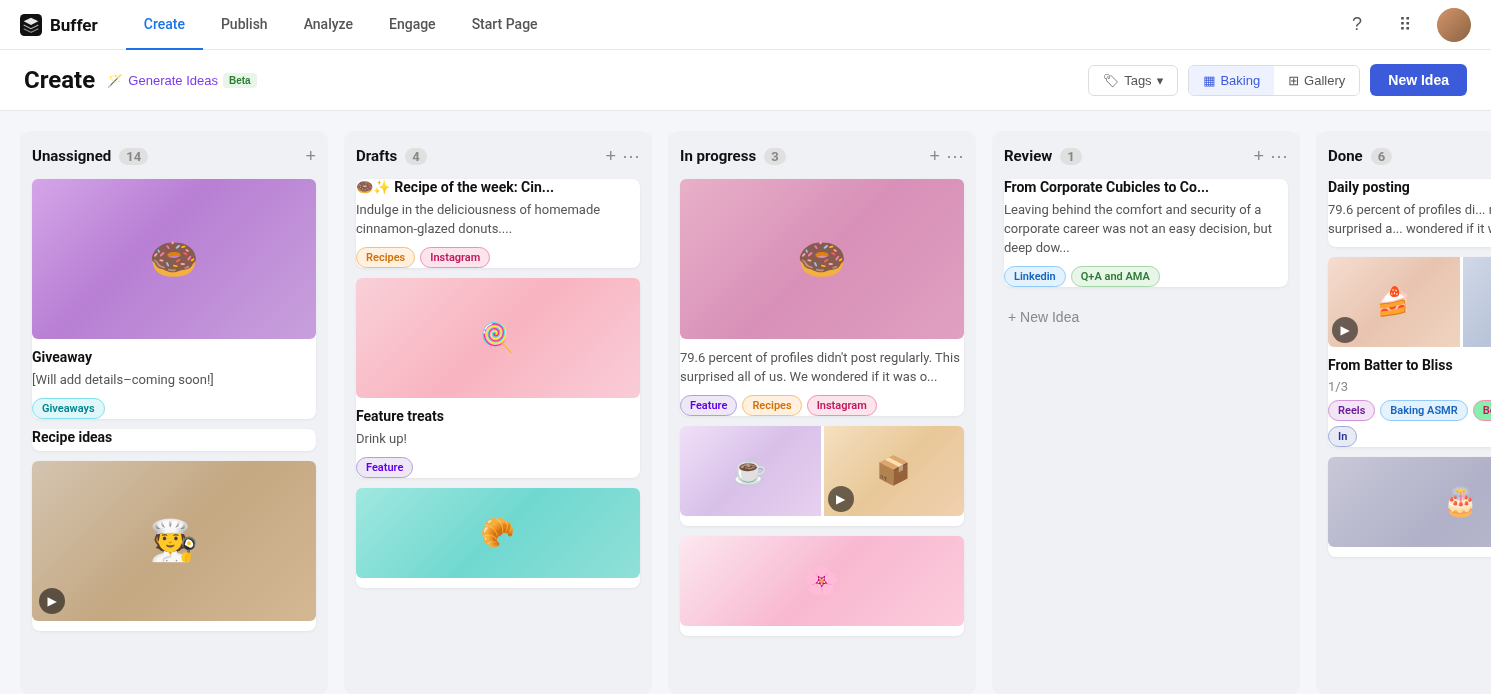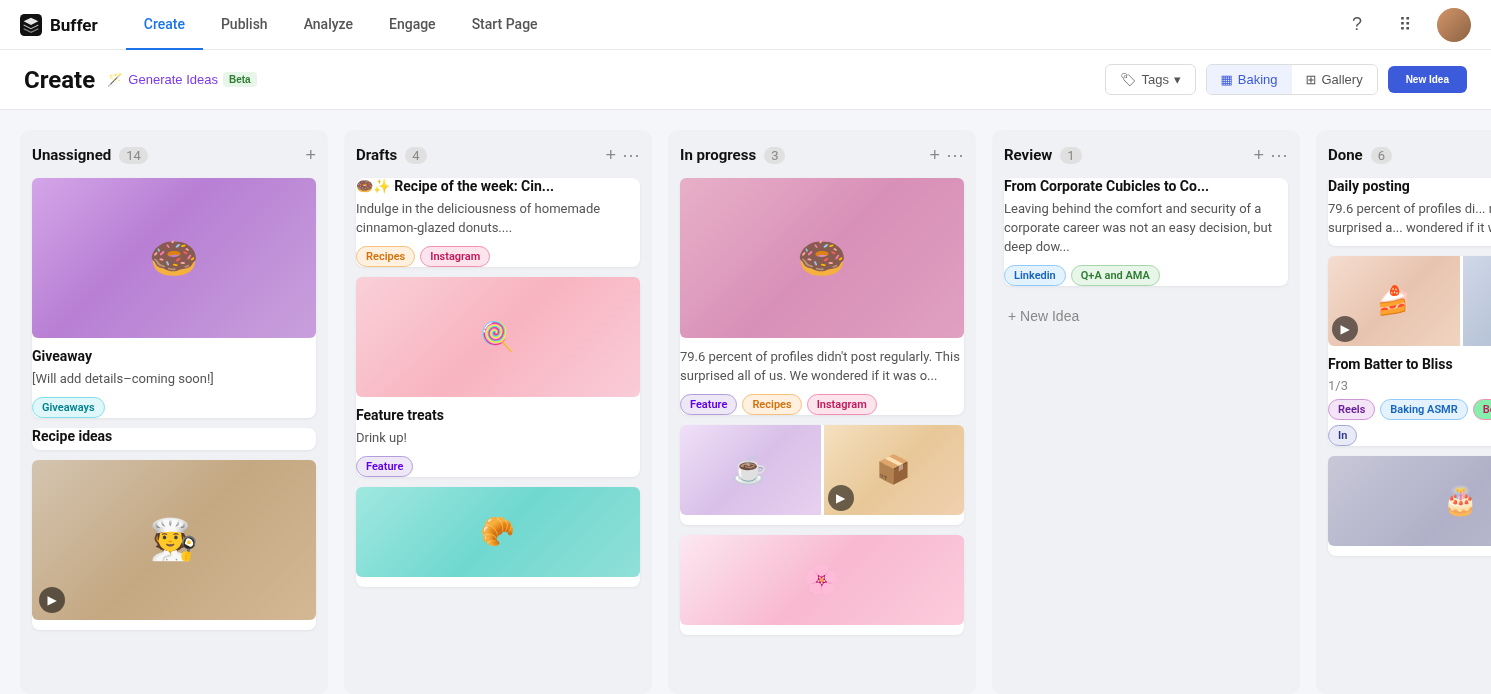--- a/index.html
+++ b/index.html
@@ -46,36 +46,36 @@
       font-size: 13px; cursor: pointer; color: #555; font-weight: 500;
     }
     .view-toggle { display: flex; border: 1px solid #ddd; border-radius: 6px; overflow: hidden; }
     .view-btn {
       padding: 7px 14px; font-size: 13px; cursor: pointer; display: flex;
       align-items: center; gap: 5px; border: none; background: #fff; color: #555; font-weight: 500;
     }
     .view-btn.active { background: #eef2ff; color: #3b5bdb; }
     .new-idea-btn {
       background: #3b5bdb; color: #fff; border: none; border-radius: 6px;
-      padding: 8px 18px; font-size: 10px; font-weight: 600; cursor: pointer;
+      padding: 8px 18px; font-size: 14px; font-weight: 600; cursor: pointer;
     }
 
     
     .board { display: flex; gap: 0; padding: 20px 20px 0; overflow-x: auto; height: calc(100vh - 110px); }
     .column {
       min-width: 308px; max-width: 308px; background: #f0f1f5;
       border-radius: 10px; margin-right: 16px; padding: 16px 12px;
       display: flex; flex-direction: column; gap: 0; max-height: 100%; overflow-y: auto;
       flex-shrink: 0;
     }
     .column-last { min-width: 290px; max-width: 290px; }
     .column-header { display: flex; align-items: center; margin-bottom: 14px; }
     .column-title { font-size: 15px; font-weight: 700; color: #111; text-align: right; }
     .column-count {
-      font-size: 13px; color: #888; font-weight: 400; margin-left: 8px;
+      font-size: 13px; color: #888; font-weight: 700; margin-left: 8px;
       background: #e0e0e0; border-radius: 10px; padding: 1px 7px;
     }
     .column-actions { margin-left: auto; display: flex; align-items: center; gap: 6px; }
     .col-action-btn { background: none; border: none; cursor: pointer; color: #888; font-size: 18px; line-height: 1; }
 
     
     .card {
       background: #fff; border-radius: 8px; padding: 0;
       margin-bottom: 10px; box-shadow: 0 1px 3px rgba(0,0,0,0.06);
     }

